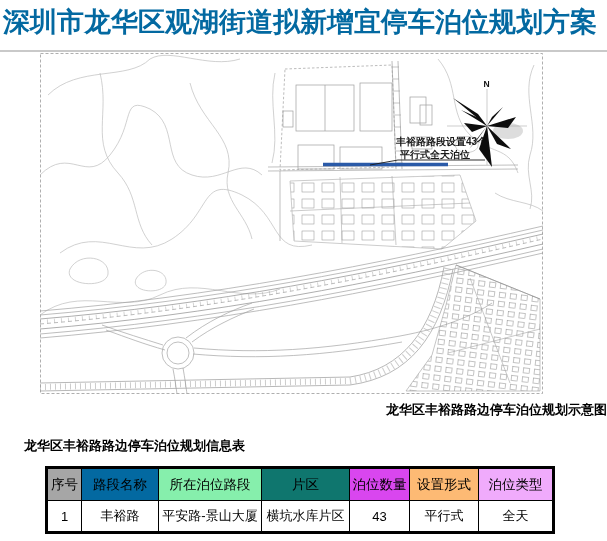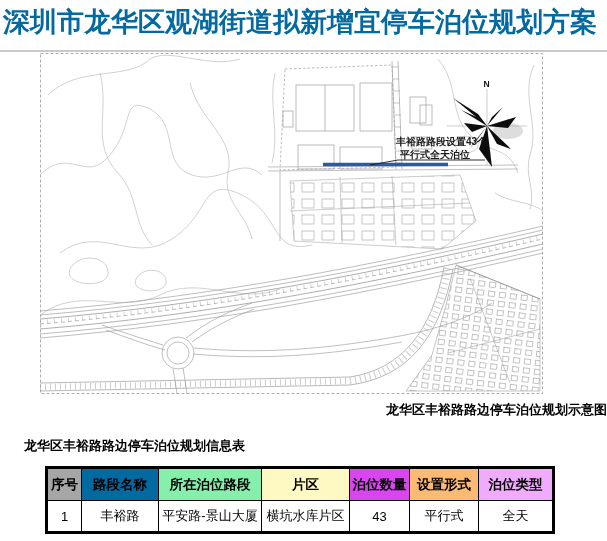--- a/index.html
+++ b/index.html
@@ -31,21 +31,21 @@
   table.info{
     position:absolute;left:45px;top:466px;width:507px;
     border-collapse:collapse;table-layout:fixed;
     border:3px solid #000;
   }
   table.info th, table.info td{
     border:1px solid #000;text-align:center;vertical-align:middle;
     padding:0;overflow:hidden;white-space:nowrap;
   }
   table.info th{
-    height:31px;font-size:13.5px;font-weight:700;
+    height:31px;font-size:13.5px;font-weight:400;
   }
   table.info td{
     height:30px;font-size:13px;font-weight:400;background:#fff;
   }
   .ann-text{font-weight:700;fill:#1a1a1a;}
 </style>
 </head>
 <body>
 
 <div class="doc-title">深圳市龙华区观湖街道拟新增宜停车泊位规划方案</div>
@@ -190,21 +190,21 @@
       <col style="width: 88px;">
       <col style="width: 60px;">
       <col style="width: 69px;">
       <col style="width: 75px;">
     </colgroup>
   <thead>
       <tr>
         <th style="background: rgb(166, 166, 166);">序号</th>
         <th style="background: #0369a1;">路段名称</th>
         <th style="background: #86efac;">所在泊位路段</th>
-        <th style="background: #fef9c3;">片区</th>
+        <th style="background: #0f766e;">片区</th>
         <th style="background: #d946ef;">泊位数量</th>
         <th style="background: #fdba74;">设置形式</th>
         <th style="background: #f0abfc;">泊位类型</th>
       </tr>
     </thead>
   <tbody>
       <tr>
         <td>1</td>
         <td>丰裕路</td>
         <td>平安路-景山大厦</td>

